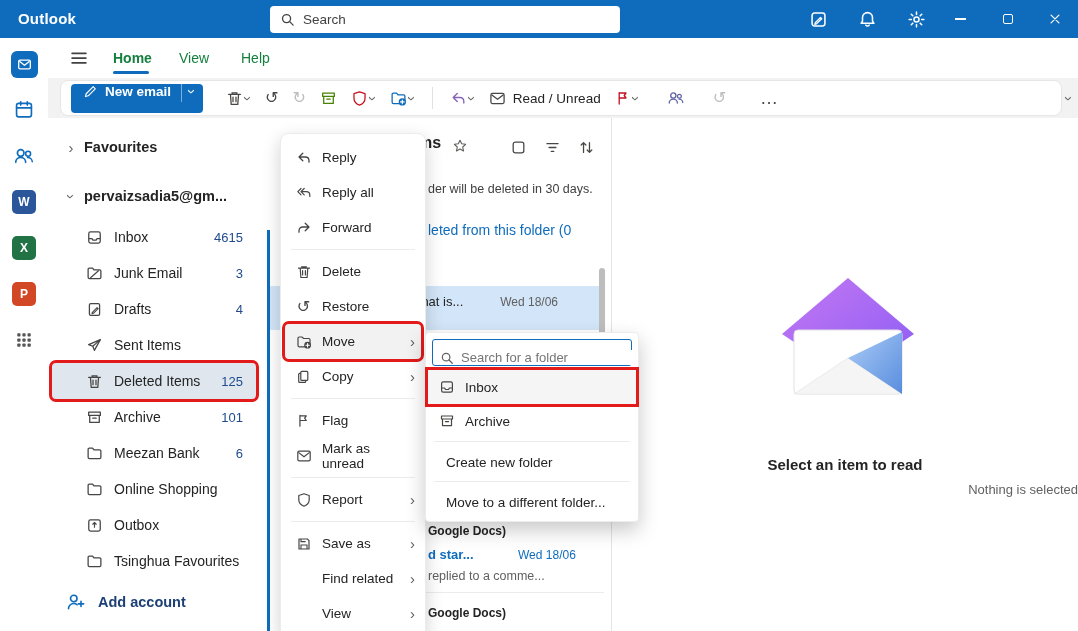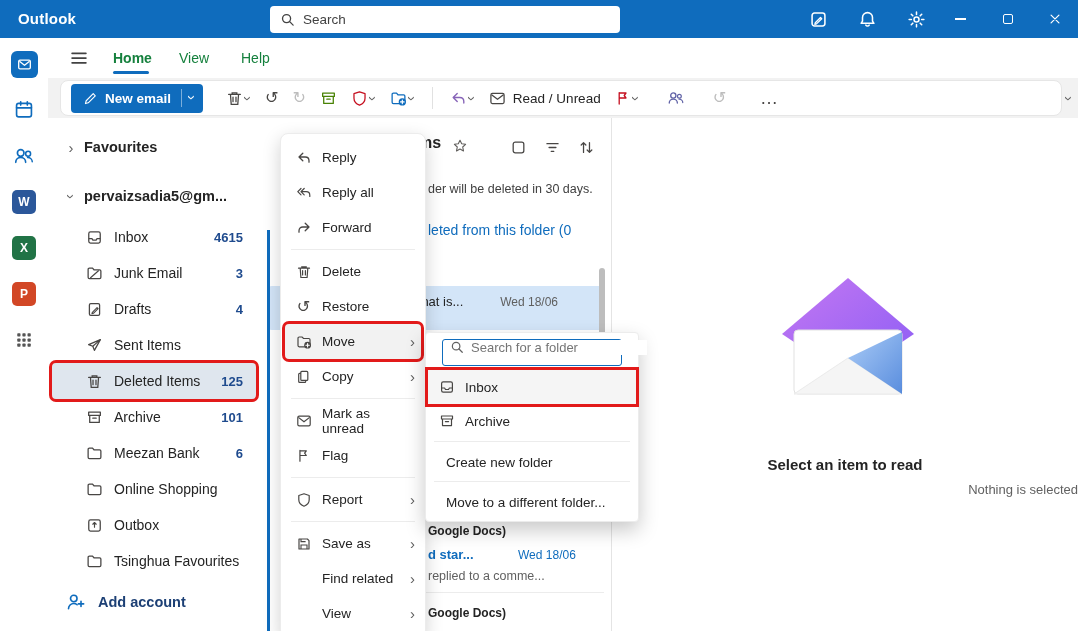--- a/index.html
+++ b/index.html
@@ -42,21 +42,21 @@
 .tab-help{left:193px}
 .tab-underline{position:absolute;left:65px;top:33px;width:36px;height:3px;border-radius:2px;background:var(--brand-blue)}
 
 
 .toolbar-band{position:absolute;left:48px;top:78px;right:0;height:40px;background:#f2f2f2}
 .toolbar-pill{position:absolute;left:12px;top:2px;width:1002px;height:36px;background:#fff;border:1px solid #e6e6e6;border-radius:8px;display:flex;align-items:center;padding:0 10px;gap:4px}
 .tbtn{display:flex;align-items:center;gap:3px;height:30px;padding:0 5px;border-radius:4px;color:#484644;cursor:pointer}
 .tbtn.disabled{color:#bdbdbd;cursor:default}
 .tb-divider{width:1px;height:22px;background:#e1e1e1;margin:0 8px}
 .sp{width:10px;flex:none}
-.new-email{display:flex;align-items:center;height:29px;background:var(--brand-blue);border-radius:4px;color:#fff;font-size:13.5px;font-weight:700;margin-right:14px;cursor:pointer}
+.new-email{display:flex;align-items:flex-start;height:29px;background:var(--brand-blue);border-radius:4px;color:#fff;font-size:13.5px;font-weight:700;margin-right:14px;cursor:pointer}
 .new-email .main{display:flex;align-items:center;gap:7px;padding:0 10px 0 12px}
 .ne-sep{width:1px;height:18px;background:rgba(255,255,255,.45)}
 .ne-chev{padding:0 8px;color:#fff}
 .ne-chev .chev{color:#fff}
 .glyph-ic{font-size:16px;line-height:1}
 .read-unread-lbl{font-size:13.5px;color:#242424;margin-left:4px}
 .more-dots{font-size:18px;letter-spacing:1px;color:#484644;padding:0 6px;line-height:1}
 .toolbar-expand{position:absolute;right:6px;top:12px;cursor:pointer}
 .c-green{color:#498205}.c-red{color:#c50f1f}.c-blue{color:#0f6cbd}.c-purple{color:#8764b8}.c-slate{color:#6264a7}
 
@@ -64,21 +64,21 @@
 .folderpane{position:absolute;left:48px;top:118px;width:214px;bottom:0;background:#fff}
 .tree-head{display:flex;align-items:center;height:30px;cursor:pointer}
 .tree-head .chev{width:14px;margin-left:16px;text-align:center}
 .tree-head .lbl{font-size:14.5px;font-weight:700;margin-left:6px;white-space:nowrap}
 .fav-head{margin-top:14px}
 .acct-head{margin-top:19px}
 .folderlist{margin-top:8px}
 .folder-row{display:flex;align-items:center;height:36px;margin:0 6px 0 4px;border-radius:4px;font-size:14px;cursor:pointer}
 .folder-row .ic{width:17px;margin-left:34px;color:#484644}
 .folder-row .lbl{margin-left:11px;flex:1;white-space:nowrap;overflow:hidden}
-.folder-row .count{margin-right:13px;font-size:13px;font-weight:700;color:var(--count-navy)}
+.folder-row .count{margin-right:13px;font-size:13px;font-weight:400;color:var(--count-navy)}
 .folder-row.selected{background:#dfe6ee}
 .folder-row.selected .lbl{font-weight:400}
 .annotated{outline:3px solid var(--annotation-red);outline-offset:0;position:relative;z-index:5}
 .add-account{position:absolute;left:18px;top:474px;display:flex;align-items:center;gap:12px;cursor:pointer}
 .add-account .ic{color:var(--brand-blue)}
 .add-account .lbl{font-size:14.5px;font-weight:700;color:#1d4075}
 
 
 .messagelist{position:absolute;left:262px;top:118px;width:350px;bottom:0;background:#fff;border-right:1px solid #e4e4e4}
 .blue-strip{position:absolute;left:5px;top:112px;width:3px;bottom:0;background:var(--brand-blue);z-index:2}
@@ -108,21 +108,21 @@
 
 .contextmenu{position:absolute;left:280px;top:133px;width:146px;background:#fff;border:1px solid #ececec;border-radius:8px;box-shadow:0 6px 18px rgba(0,0,0,.18);padding:6px 0;z-index:30}
 .cm-item{display:flex;align-items:center;height:35px;margin:0 4px;padding:0 6px 0 10px;border-radius:4px;font-size:13.5px;cursor:pointer}
 .cm-item .ic{width:17px;margin-right:10px;color:#484644}
 .cm-item .arrow{margin-left:auto}
 .cm-item.hover{background:#f2f2f2}
 .cm-div{height:1px;background:#ececec;margin:4px 10px}
 
 
 .submenu{position:absolute;left:425px;top:332px;width:214px;height:190px;background:#fff;border:1px solid #ececec;border-radius:4px;box-shadow:0 8px 20px rgba(0,0,0,.22);z-index:40;padding-top:6px}
-.sm-search{margin:0 16px;height:27px;border:1.6px solid var(--brand-blue);border-radius:3px;display:flex;align-items:flex-start;padding:0 7px;gap:7px;color:#616161}
+.sm-search{margin:0 6px;height:27px;border:1.6px solid var(--brand-blue);border-radius:3px;display:flex;align-items:flex-end;padding:0 7px;gap:7px;color:#616161}
 .sm-search input{border:0;outline:0;flex:1;font:13px "Liberation Sans",sans-serif;color:#242424}
 .sm-search input::placeholder{color:#757575;opacity:1}
 .sm-item{display:flex;align-items:center;height:34px;margin:4px 2px 0;padding:0 10px;font-size:13.5px;cursor:pointer}
 .sm-item + .sm-item{margin-top:0}
 .sm-item .ic{width:17px;margin-right:10px;color:#484644}
 .sm-item.hover{background:#f5f5f5}
 .sm-div{height:1px;background:#ececec;margin:3px 8px}
 .sm-text{height:32px;padding-left:18px}
 </style>
 </head>
@@ -594,34 +594,34 @@
             <rect x="4.8" y="2.4" width="7" height="9" rx="1" fill="none" stroke="currentColor" stroke-width="1.2"></rect>
             <path d="M4.8 4.4H3.6c-.5 0-.9.4-.9.9v7.2c0 .5.4.9.9.9h5.2c.5 0 .9-.4.9-.9v-1" fill="none" stroke="currentColor" stroke-width="1.2"></path>
           </svg>
         </span>
       <span>Copy</span>
       <span class="arrow chev">›</span>
     </div>
     <div class="cm-div"></div>
     <div class="cm-item">
       <span class="ic">
+          <svg viewBox="0 0 16 16" width="15" height="15">
+            <path d="M4.2 14V2.6M4.2 3h6.8L9.2 5.5l1.8 2.5H4.2" fill="none" stroke="currentColor" stroke-width="1.3" stroke-linecap="round" stroke-linejoin="round"></path>
+          </svg>
+        </span>
+      <span>Flag</span>
+    </div>
+    <div class="cm-item">
+      <span class="ic">
           <svg viewBox="0 0 16 16" width="16" height="16">
             <rect x="1.8" y="3.2" width="12.4" height="9.6" rx="1.4" fill="none" stroke="currentColor" stroke-width="1.2"></rect>
             <path d="M2.4 4.4L8 8.8l5.6-4.4" fill="none" stroke="currentColor" stroke-width="1.2" stroke-linejoin="round"></path>
           </svg>
         </span>
       <span>Mark as unread</span>
-    </div>
-    <div class="cm-item">
-      <span class="ic">
-          <svg viewBox="0 0 16 16" width="15" height="15">
-            <path d="M4.2 14V2.6M4.2 3h6.8L9.2 5.5l1.8 2.5H4.2" fill="none" stroke="currentColor" stroke-width="1.3" stroke-linecap="round" stroke-linejoin="round"></path>
-          </svg>
-        </span>
-      <span>Flag</span>
     </div>
     <div class="cm-div"></div>
     <div class="cm-item">
       <span class="ic c-red">
           <svg viewBox="0 0 16 16" width="16" height="16">
             <path d="M8 1.8l5.2 1.7v4.2c0 3.2-2.2 5.3-5.2 6.5-3-1.2-5.2-3.3-5.2-6.5V3.5z" fill="none" stroke="currentColor" stroke-width="1.2" stroke-linejoin="round"></path>
           </svg>
         </span>
       <span>Report</span>
       <span class="arrow chev">›</span>

